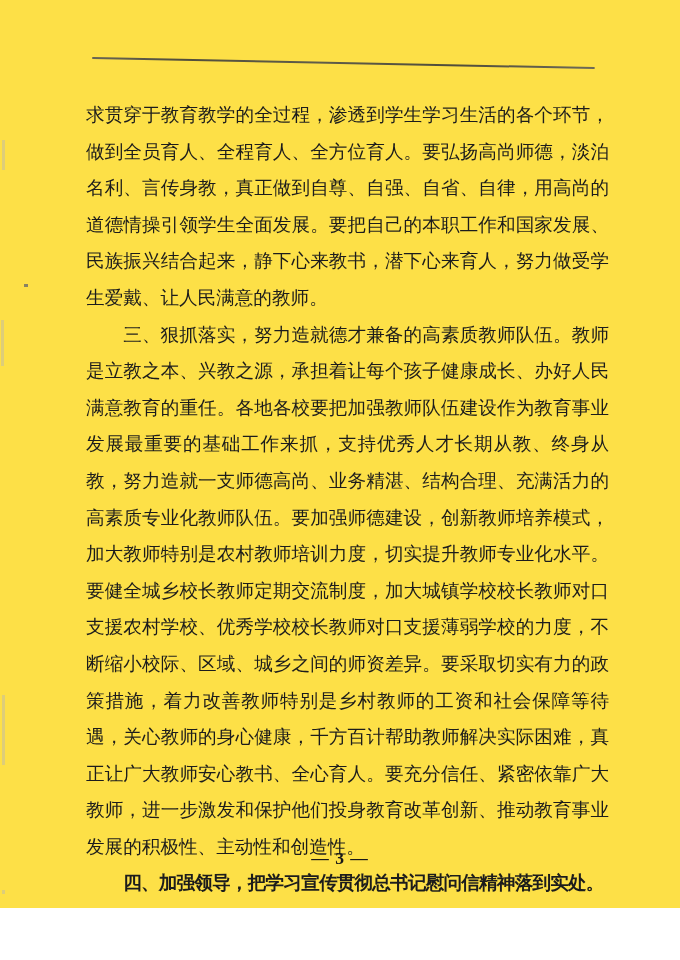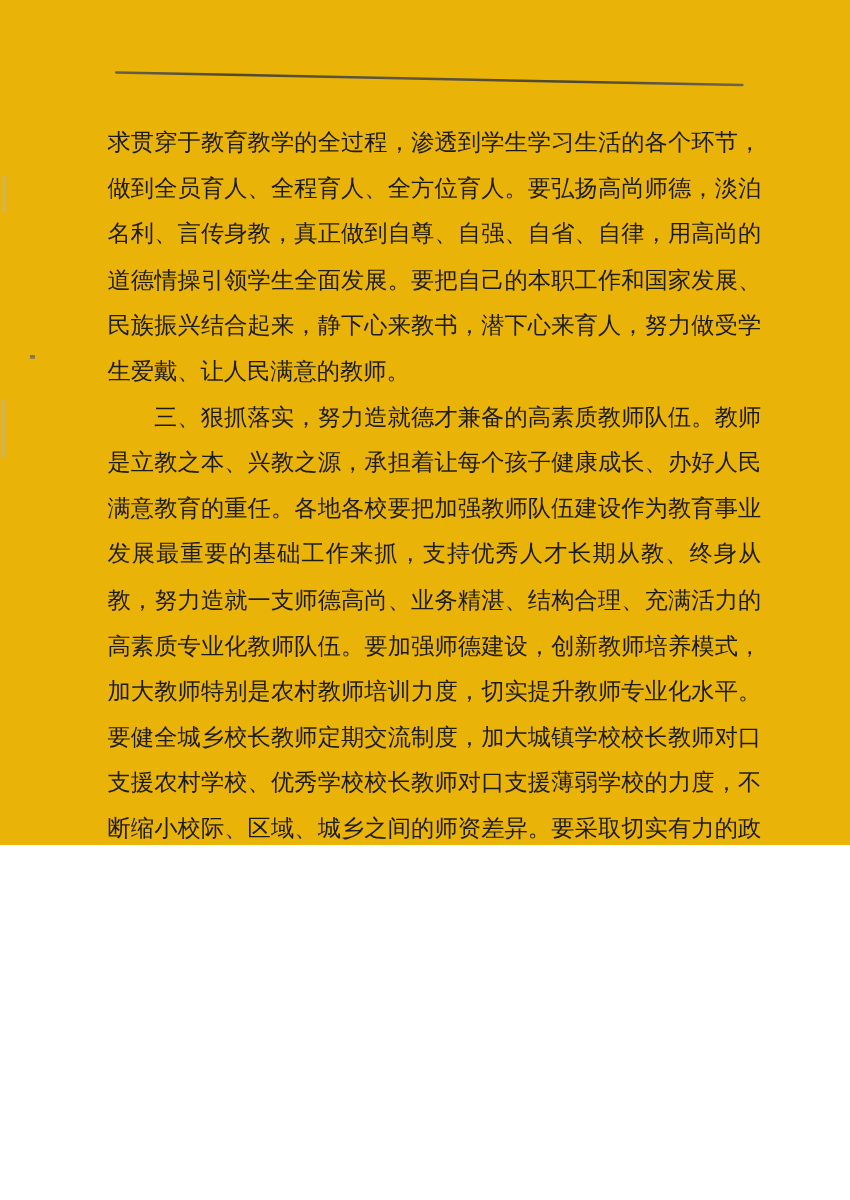--- a/index.html
+++ b/index.html
@@ -3,22 +3,22 @@
 <meta charset="utf-8">
 <style>
   html, body { margin: 0; padding: 0; }
   body {
     width: 680px; height: 960px;
     background: #ffffff;
     font-family: "Liberation Serif", "DejaVu Serif", serif;
   }
   .page {
     position: relative;
-    width: 680px; height: 676px;
-    background: #eab308;
+    width: 680px; height: 908px;
+    background: #fde047;
     overflow: hidden;
     color: #1e1e1e;
   }
   
   .scan-line {
     position: absolute;
     left: 92px; top: 57px;
     width: 503px; height: 2px;
     background: linear-gradient(90deg, #555 0%, #3a3a3a 18%, #4a4a4a 45%, #383838 72%, #5a5a5a 100%);
     transform: rotate(1.15deg);
@@ -65,18 +65,19 @@
   <div class="speck" style="left:2px; top:695px; width:3px; height:70px;"></div>
   <div class="speck" style="left:2px; top:890px; width:3px; height:4px;"></div>
   <div class="speck dark" style="left:172px; top:933px; width:2px; height:2px;"></div>
 
   <main class="text-block">
 
     <p>求贯穿于教育教学的全过程，渗透到学生学习生活的各个环节，做到全员育人、全程育人、全方位育人。要弘扬高尚师德，淡泊名利、言传身教，真正做到自尊、自强、自省、自律，用高尚的道德情操引领学生全面发展。要把自己的本职工作和国家发展、民族振兴结合起来，静下心来教书，潜下心来育人，努力做受学生爱戴、让人民满意的教师。</p>
 
     <p class="indent"><b class="bold">三、狠抓落实，努力造就德才兼备的高素质教师队伍。</b><span>教师是立教之本、兴教之源，承担着让每个孩子健康成长、办好人民满意教育的重任。各地各校要把加强教师队伍建设作为教育事业发展最重要的基础工作来抓，支持优秀人才长期从教、终身从教，努力造就一支师德高尚、业务精湛、结构合理、充满活力的高素质专业化教师队伍。要加强师德建设，创新教师培养模式，加大教师特别是农村教师培训力度，切实提升教师专业化水平。要健全城乡校长教师定期交流制度，加大城镇学校校长教师对口支援农村学校、优秀学校校长教师对口支援薄弱学校的力度，不断缩小校际、区域、城乡之间的师资差异。要采取切实有力的政策措施，着力改善教师特别是乡村教师的工资和社会保障等待遇，关心教师的身心健康，千方百计帮助教师解决实际困难，真正让广大教师安心教书、全心育人。要充分信任、紧密依靠广大教师，进一步激发和保护他们投身教育改革创新、推动教育事业发展的积极性、主动性和创造性。</span></p>
 
+    <p class="indent condensed">四、加强领导，把学习宣传贯彻总书记慰问信精神落到实处。</p>
 
   </main>
 
   <div class="page-number">— 3 —</div>
 
 </div>
 
 </body></html>

